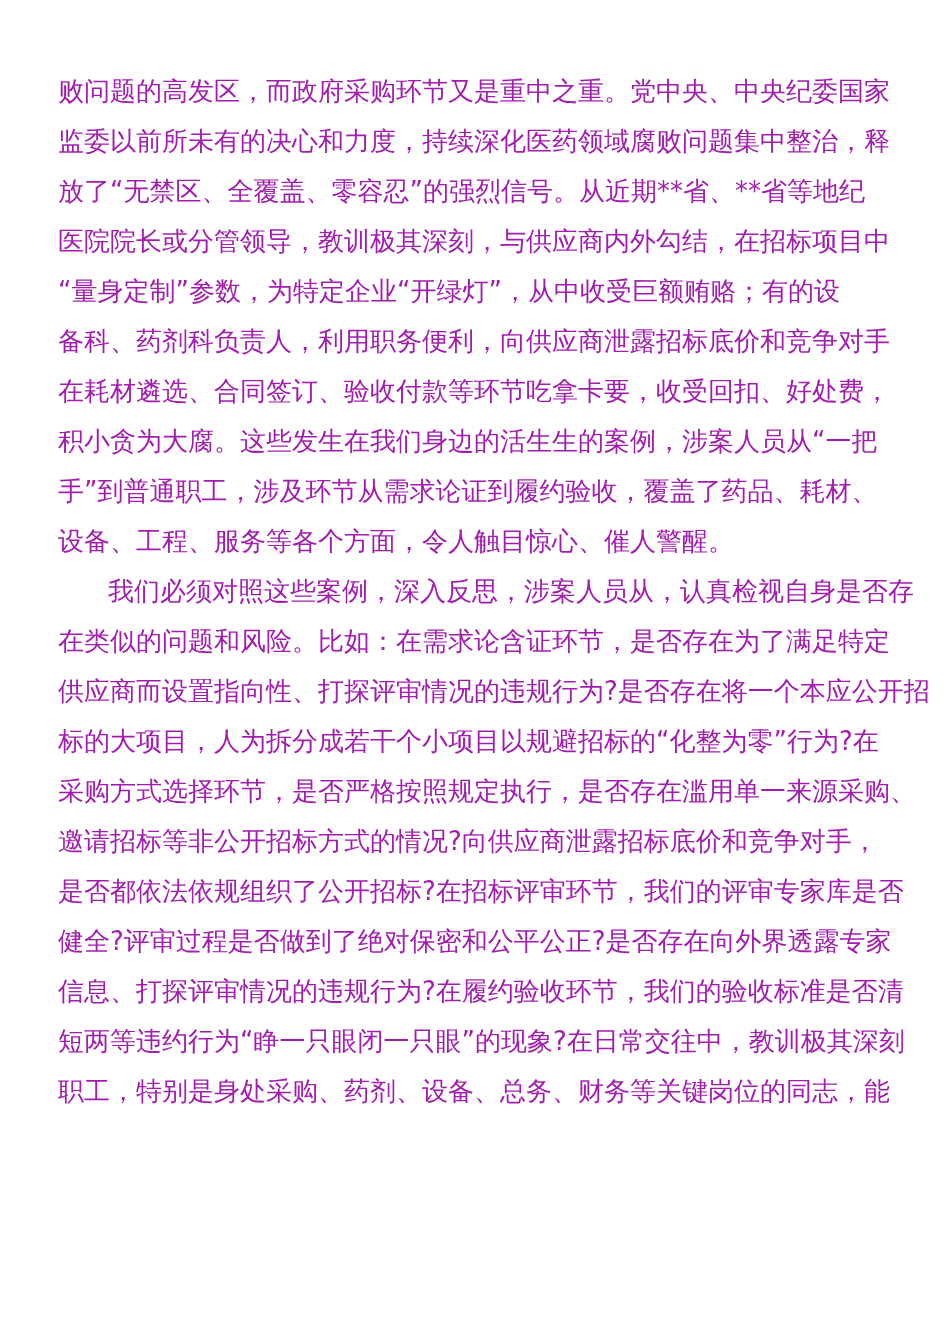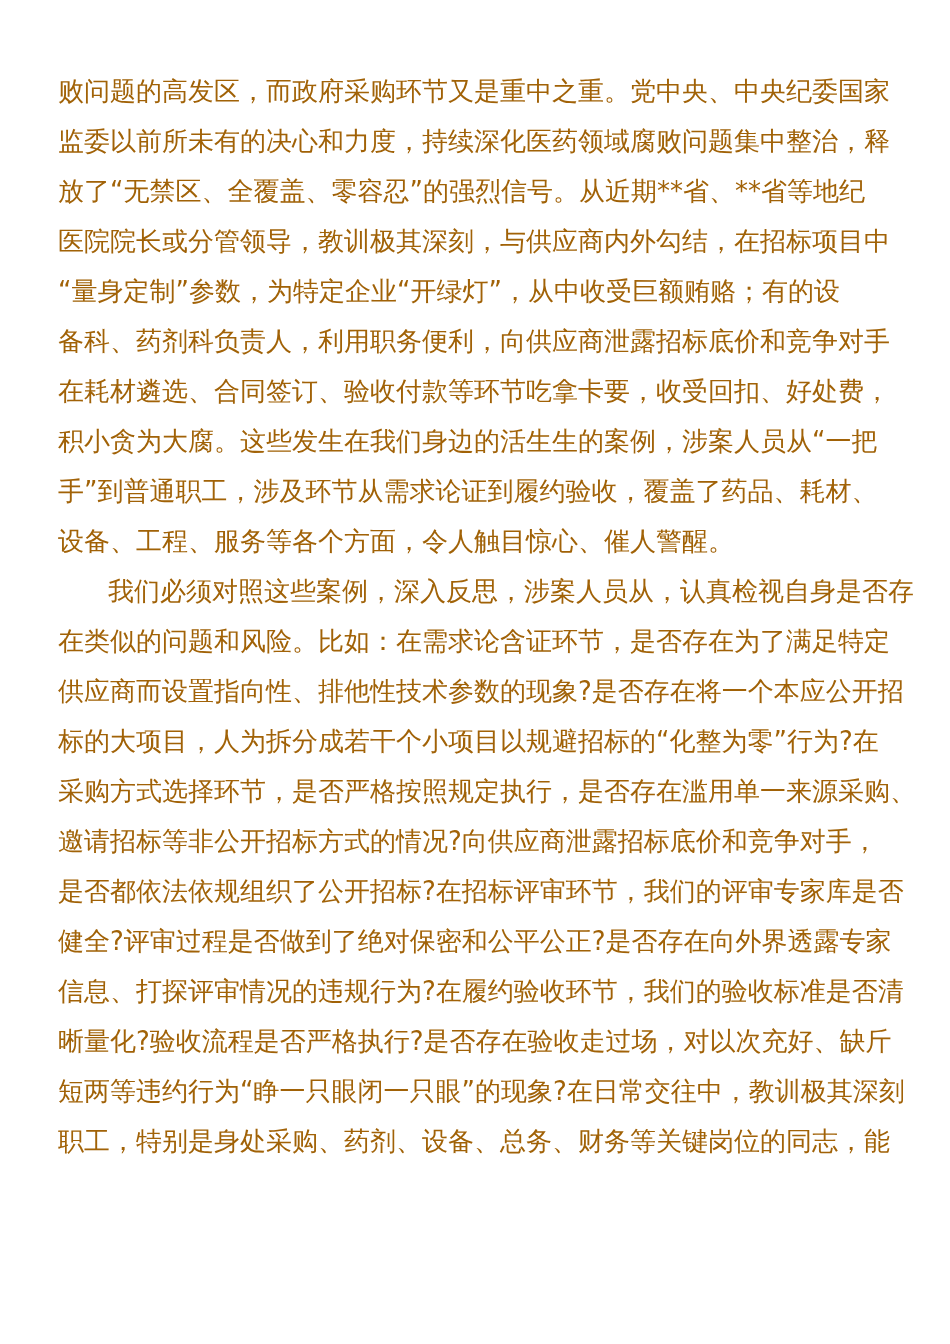--- a/index.html
+++ b/index.html
@@ -17,21 +17,21 @@
       position: absolute;
       left: 58px;
       top: 66px;
       width: 836px;
     }
     .line {
       font-family: "DejaVu Sans", "Liberation Sans", sans-serif;
       font-size: 26px;
       line-height: 50px;
       height: 50px;
-      color: #a16207;
+      color: #a21caf;
       white-space: nowrap;
       letter-spacing: 0px;
     }
     .indent {
       padding-left: 50px;
     }
   </style>
 </head>
 <body>
 
@@ -44,24 +44,23 @@
     <div class="line">“量身定制”参数，为特定企业“开绿灯”，从中收受巨额贿赂；有的设</div>
     <div class="line">备科、药剂科负责人，利用职务便利，向供应商泄露招标底价和竞争对手</div>
     <div class="line">在耗材遴选、合同签订、验收付款等环节吃拿卡要，收受回扣、好处费，</div>
     <div class="line">积小贪为大腐。这些发生在我们身边的活生生的案例，涉案人员从“一把</div>
     <div class="line">手”到普通职工，涉及环节从需求论证到履约验收，覆盖了药品、耗材、</div>
     <div class="line">设备、工程、服务等各个方面，令人触目惊心、催人警醒。</div>
   </div>
   <div class="paragraph">
     <div class="line indent">我们必须对照这些案例，深入反思，涉案人员从，认真检视自身是否存</div>
     <div class="line">在类似的问题和风险。比如：在需求论含证环节，是否存在为了满足特定</div>
-    <div class="line">供应商而设置指向性、排他性技术参数的现象?是否存在将一个本应公开招</div>
+    <div class="line">供应商而设置指向性、打探评审情况的违规行为?是否存在将一个本应公开招</div>
     <div class="line">标的大项目，人为拆分成若干个小项目以规避招标的“化整为零”行为?在</div>
     <div class="line">采购方式选择环节，是否严格按照规定执行，是否存在滥用单一来源采购、</div>
     <div class="line">邀请招标等非公开招标方式的情况?向供应商泄露招标底价和竞争对手，</div>
     <div class="line">是否都依法依规组织了公开招标?在招标评审环节，我们的评审专家库是否</div>
     <div class="line">健全?评审过程是否做到了绝对保密和公平公正?是否存在向外界透露专家</div>
     <div class="line">信息、打探评审情况的违规行为?在履约验收环节，我们的验收标准是否清</div>
-    <div class="line">晰量化?验收流程是否严格执行?是否存在验收走过场，对以次充好、缺斤</div>
     <div class="line">短两等违约行为“睁一只眼闭一只眼”的现象?在日常交往中，教训极其深刻</div>
     <div class="line">职工，特别是身处采购、药剂、设备、总务、财务等关键岗位的同志，能</div>
   </div>
 </div>
 
 </body></html>

